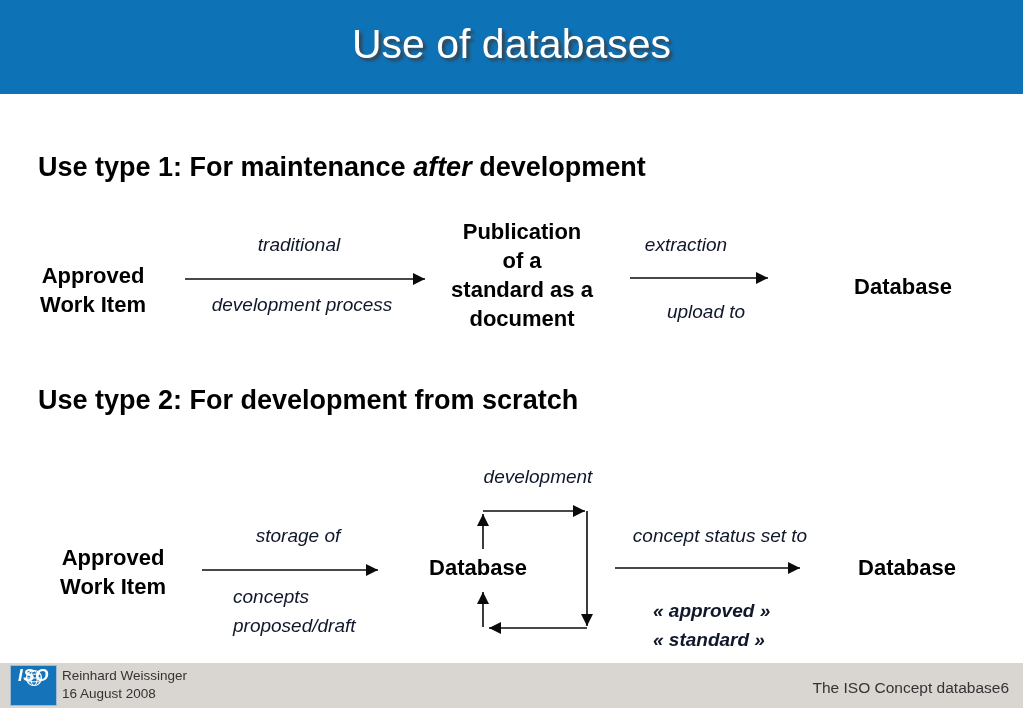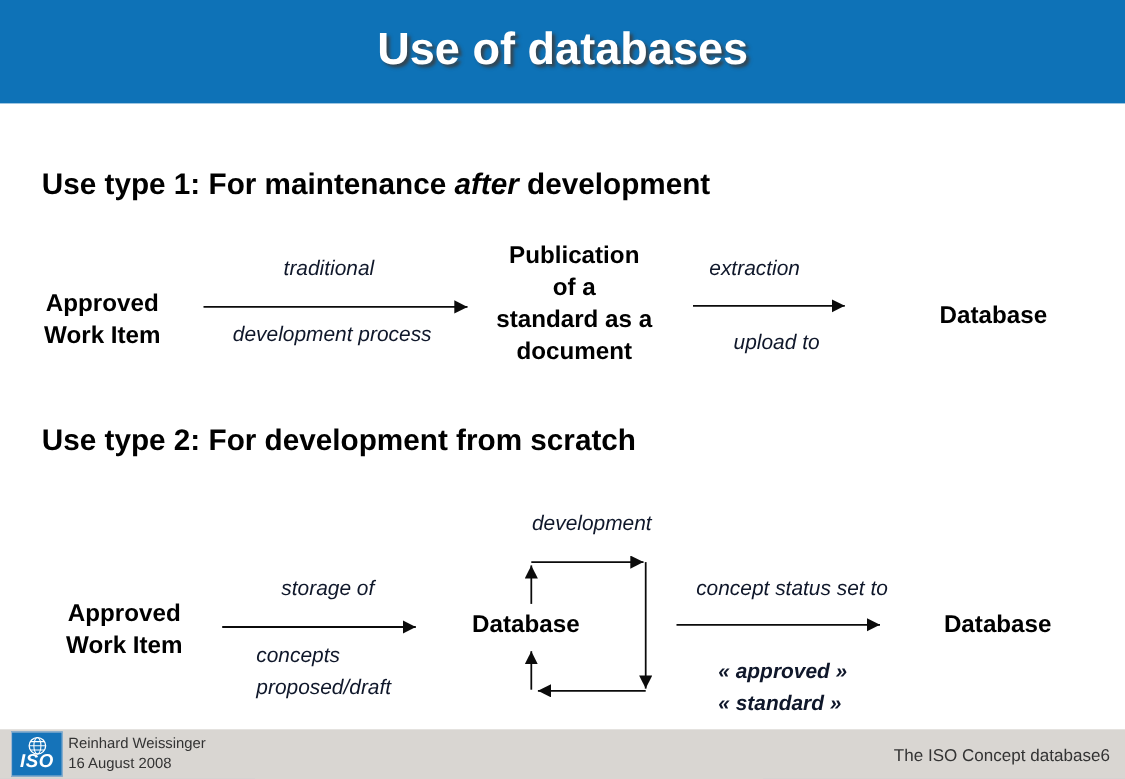--- a/index.html
+++ b/index.html
@@ -12,21 +12,21 @@
   *{box-sizing:border-box;}
   html,body{margin:0;padding:0;background:#888;}
   .slide{
     position:relative;width:1023px;height:708px;background:#ffffff;
     font-family:"Liberation Sans",sans-serif;color:var(--ink);overflow:hidden;
     margin:0 auto;
   }
   .header{position:absolute;left:0;top:0;width:1023px;height:94px;background:var(--accent);}
   .slide-title{
     position:absolute;left:0;top:21px;width:100%;text-align:center;
-    color:#ffffff;font-size:41px;font-weight:bold;letter-spacing:0px;
+    color:#ffffff;font-size:41px;font-weight:normal;letter-spacing:0px;
     text-shadow:3px 3px 3px rgba(60,60,60,0.85);
   }
   .section-heading{
     position:absolute;font-size:27px;font-weight:bold;white-space:nowrap;color:#000;
   }
   .section-heading .ital{font-style:italic;}
   .node{
     position:absolute;transform:translateX(-50%);
     font-size:22px;font-weight:bold;line-height:29px;text-align:center;
     white-space:nowrap;color:#000;
@@ -39,21 +39,21 @@
   .flow-label.left-aligned{transform:none;text-align:left;}
   .arrows{position:absolute;left:0;top:0;width:1023px;height:708px;pointer-events:none;}
   .arrows line{stroke:#0b0b0b;stroke-width:1.6;}
   .footer{
     position:absolute;left:0;top:663px;width:1023px;height:45px;
     background:var(--footer-bg);color:var(--footer-text);
   }
   .iso-logo{
     position:absolute;left:10px;top:2px;width:47px;height:41px;
     background:var(--logo-blue);border:1px solid #9fb9d2;
-    display:flex;align-items:flex-end;justify-content:center;
+    display:flex;align-items:flex-start;justify-content:center;
   }
   .iso-logo .iso-text{
     color:#fff;font-weight:bold;font-size:17px;line-height:19px;
     font-style:italic;letter-spacing:0.5px;margin-bottom:4px;position:relative;z-index:2;
   }
   .iso-globe{position:absolute;left:50%;top:3px;transform:translateX(-50%);z-index:1;}
   .footer-credits{
     position:absolute;left:62px;top:4px;font-size:13.5px;line-height:17.5px;
   }
   .footer-right{

